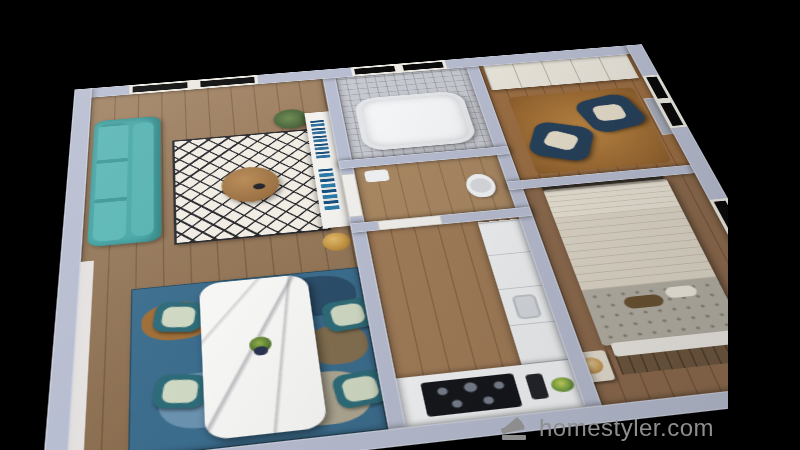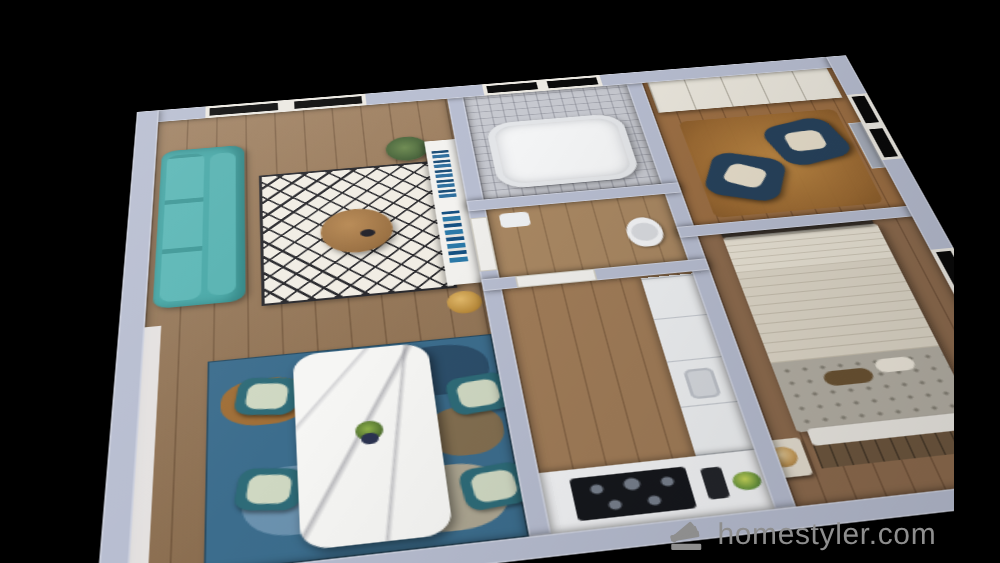--- a/index.html
+++ b/index.html
@@ -1,17 +1,17 @@
 <!DOCTYPE html>
 <html><head>
 <meta charset="utf-8">
 <style>
   html,body{margin:0;padding:0;background:#000;}
   #stage{position:relative;width:728px;height:450px;background:#000;overflow:hidden;
-         font-family:"Liberation Sans", sans-serif;margin-left:35px;}
+         font-family:"Liberation Sans", sans-serif;}
 
   
   .plan{position:absolute;left:132px;top:-14px;width:540px;height:470px;
         transform-origin:50% 50%;
         transform:perspective(1300px) rotateX(51deg) rotateZ(-8.5deg) scale(1.24);}
   .plan *{position:absolute;box-sizing:border-box;}
 
   
   .wood{background-color:#9a7a59;
         background-image:repeating-linear-gradient(90deg, rgba(55,32,14,.28) 0 1px, transparent 1px 21px),

